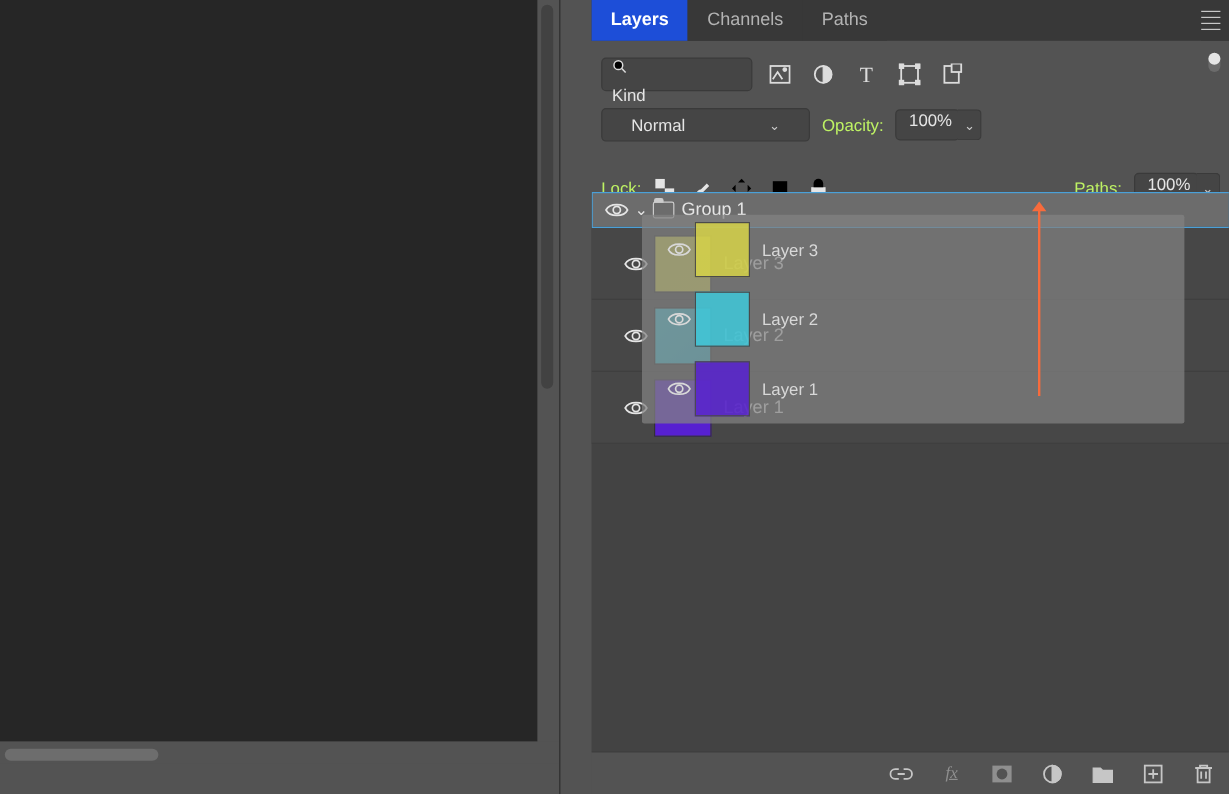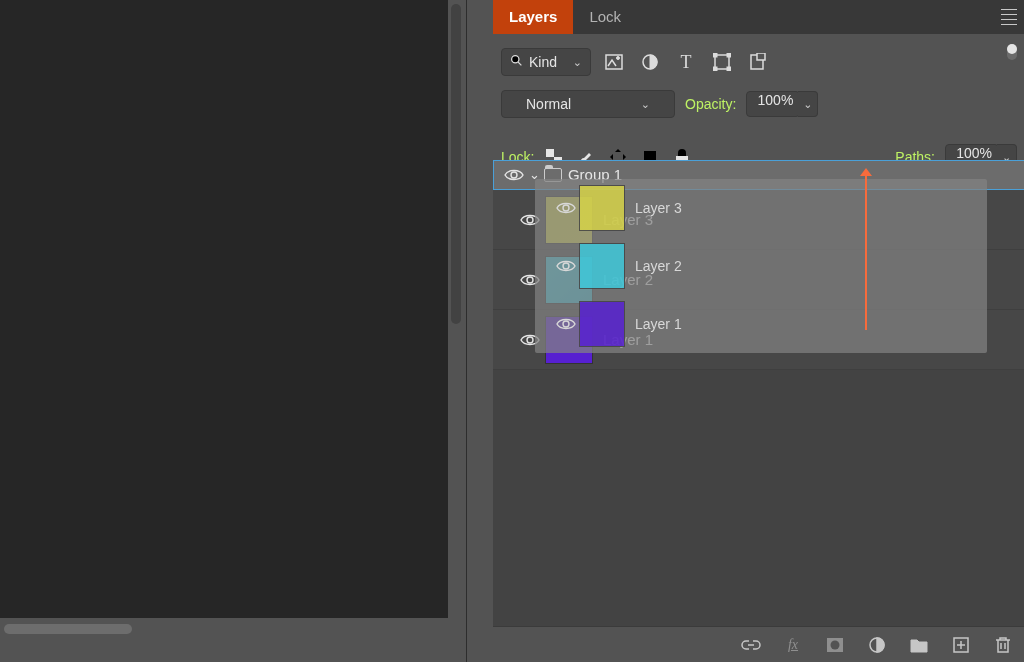--- a/index.html
+++ b/index.html
@@ -86,47 +86,48 @@
     padding: 0 16px;
     height: 34px;
     line-height: 34px;
     font-size: 15px;
     background: #383838;
     cursor: default;
   }
   .tab.active {
     color: #fff;
     font-weight: 600;
-    background: #c2410c;
+    background: #1d4ed8;
   }
   .tab-space { flex: 1; background: #383838; }
   .menu-lines {
     width: 24px; height: 34px;
     display: flex; flex-direction: column; justify-content: center; align-items: center;
     gap: 4px;
     background: #383838;
     padding-right: 8px;
   }
   .menu-lines span { display: block; width: 16px; height: 1px; background: #c8c8c8; }
 
   
   .filter-row {
     display: flex;
     align-items: center;
     padding: 14px 8px 10px 8px;
     gap: 14px;
   }
   .kind-dd {
-    display: flex; align-items: center; gap: 6px;
-    width: 90px; height: 28px;
+    display: flex; align-items: flex-start; gap: 6px;
+    width: 126px; height: 28px;
     background: #454545;
     border: 1px solid #3a3a3a;
     border-radius: 4px;
     padding: 0 8px;
     color: #e5e5e5;
+    flex-direction: column;
   }
   .kind-dd .search-ico { font-size: 13px; }
   .kind-dd .chev { margin-left: auto; font-size: 11px; color: #ccc; }
 
   .filter-icons { display: flex; gap: 18px; align-items: center; color: #dcdcdc; }
   .filter-icons .ico { width: 18px; height: 18px; display:flex; align-items:center; justify-content:center; }
   .filter-icons svg { stroke: #dcdcdc; fill: none; }
 
   .fi-toggle { display:flex; align-items:center; flex-direction:column; gap:1px; }
   .fi-ball { width:10px; height:10px; background:#e5e5e5; border-radius:50%; }
@@ -270,21 +271,22 @@
     <div class="thumb"></div>
   </div>
   <div class="bottom-strip"></div>
 </div>
 
 <div class="panel">
   <div class="panel-inner">
 
     <div class="tabs">
       <div class="tab active">Layers</div>
-      <div class="tab">Lock</div>
+      <div class="tab">Channels</div>
+      <div class="tab">Paths</div>
       <div class="tab-space"></div>
       <div class="menu-lines">
         <span></span>
           <span></span>
           <span></span>
           <span></span>
       </div>
     </div>
 
     <div class="filter-row">

